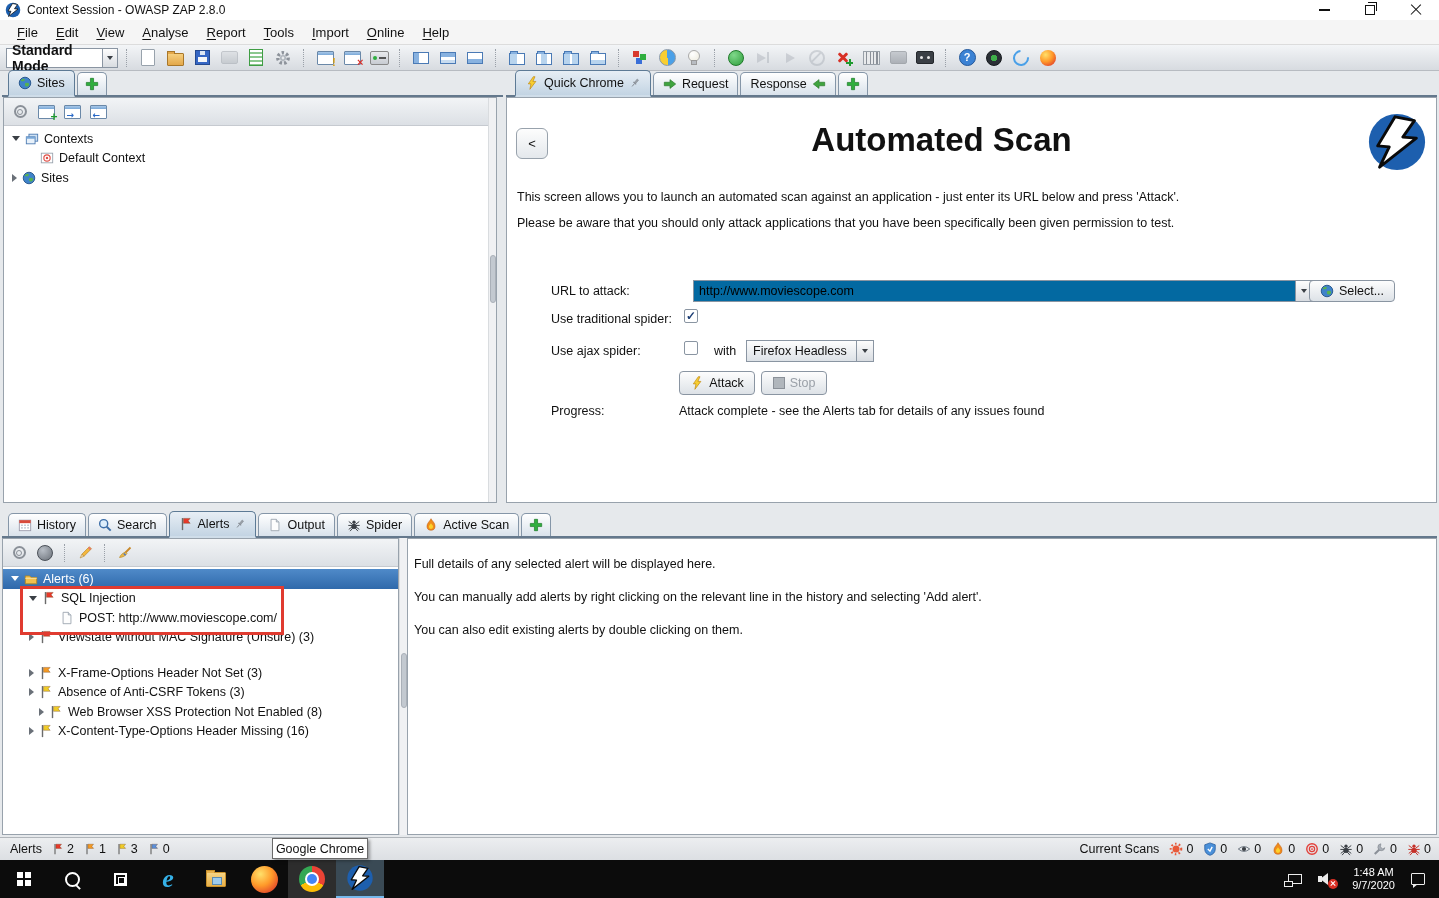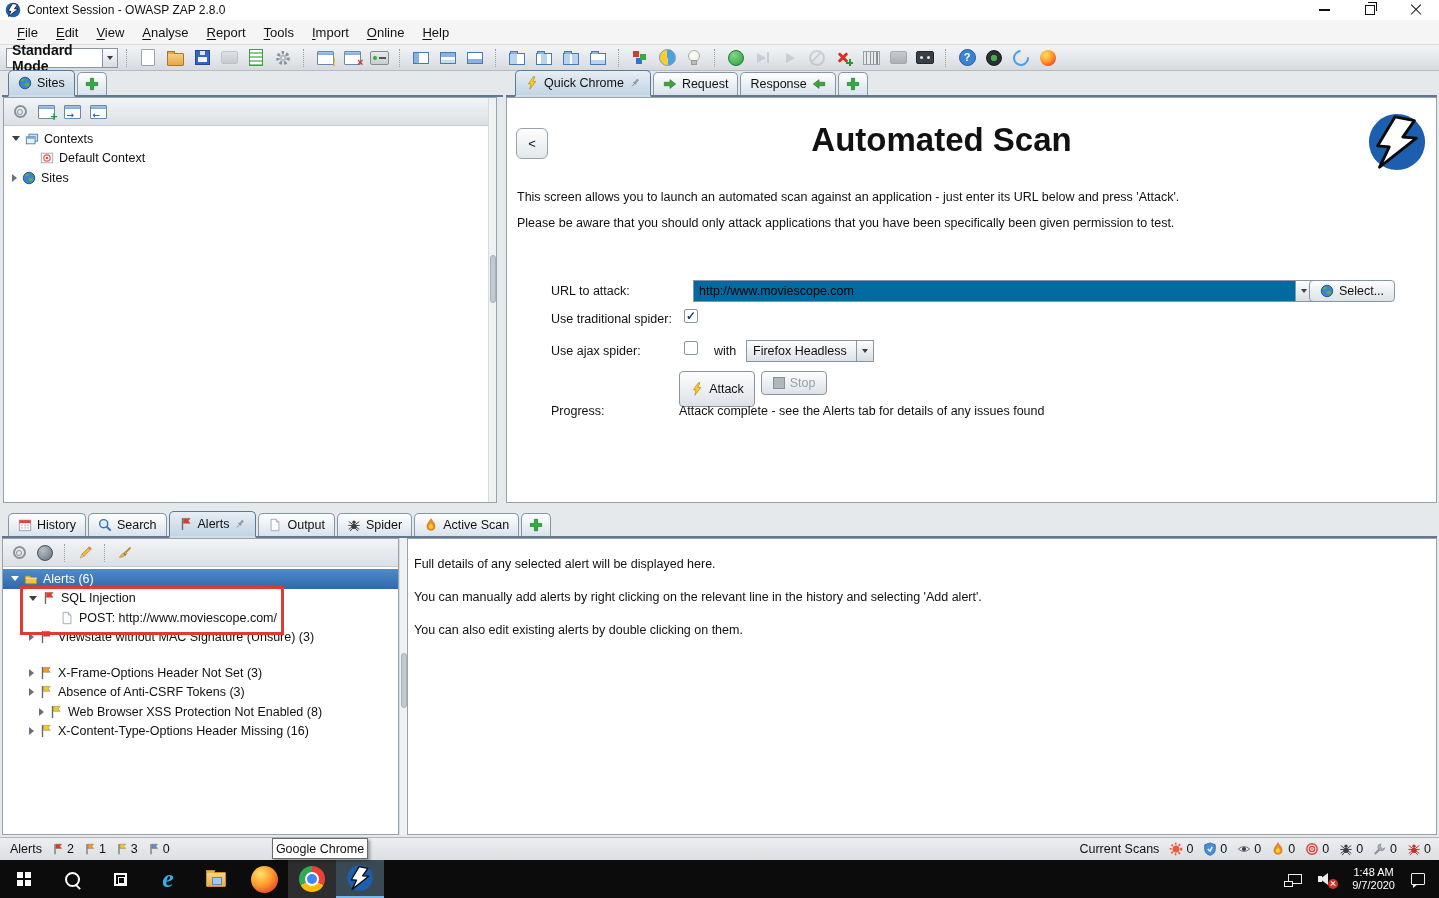--- a/index.html
+++ b/index.html
@@ -572,21 +572,21 @@
     <span class="flabel" style="top:246px;">Use ajax spider:</span>
     <span class="cb" style="position:absolute;left:177px;top:243px;"></span>
     <span class="flabel" style="left:207px;top:246px;">with</span>
     <div class="combo" style="left:239px;top:242px;width:128px;height:22px;">
       <span class="lbl">Firefox Headless</span>
       <span class="arrbtn" style="height:20px;">
           <span class="arr"></span>
         </span>
     </div>
 
-    <div class="btn" style="position:absolute;left:172px;top:273px;width:76px;height:36px;">
+    <div class="btn" style="position:absolute;left:172px;top:273px;width:76px;height:24px;">
       <svg class="ic14">
           <use href="#sym-bolt"></use>
         </svg>
       <span>Attack</span>
     </div>
     <div class="btn disb" style="position:absolute;left:254px;top:273px;width:66px;height:24px;">
       <span class="ic-graysq"></span>
       <span>Stop</span>
     </div>
 

